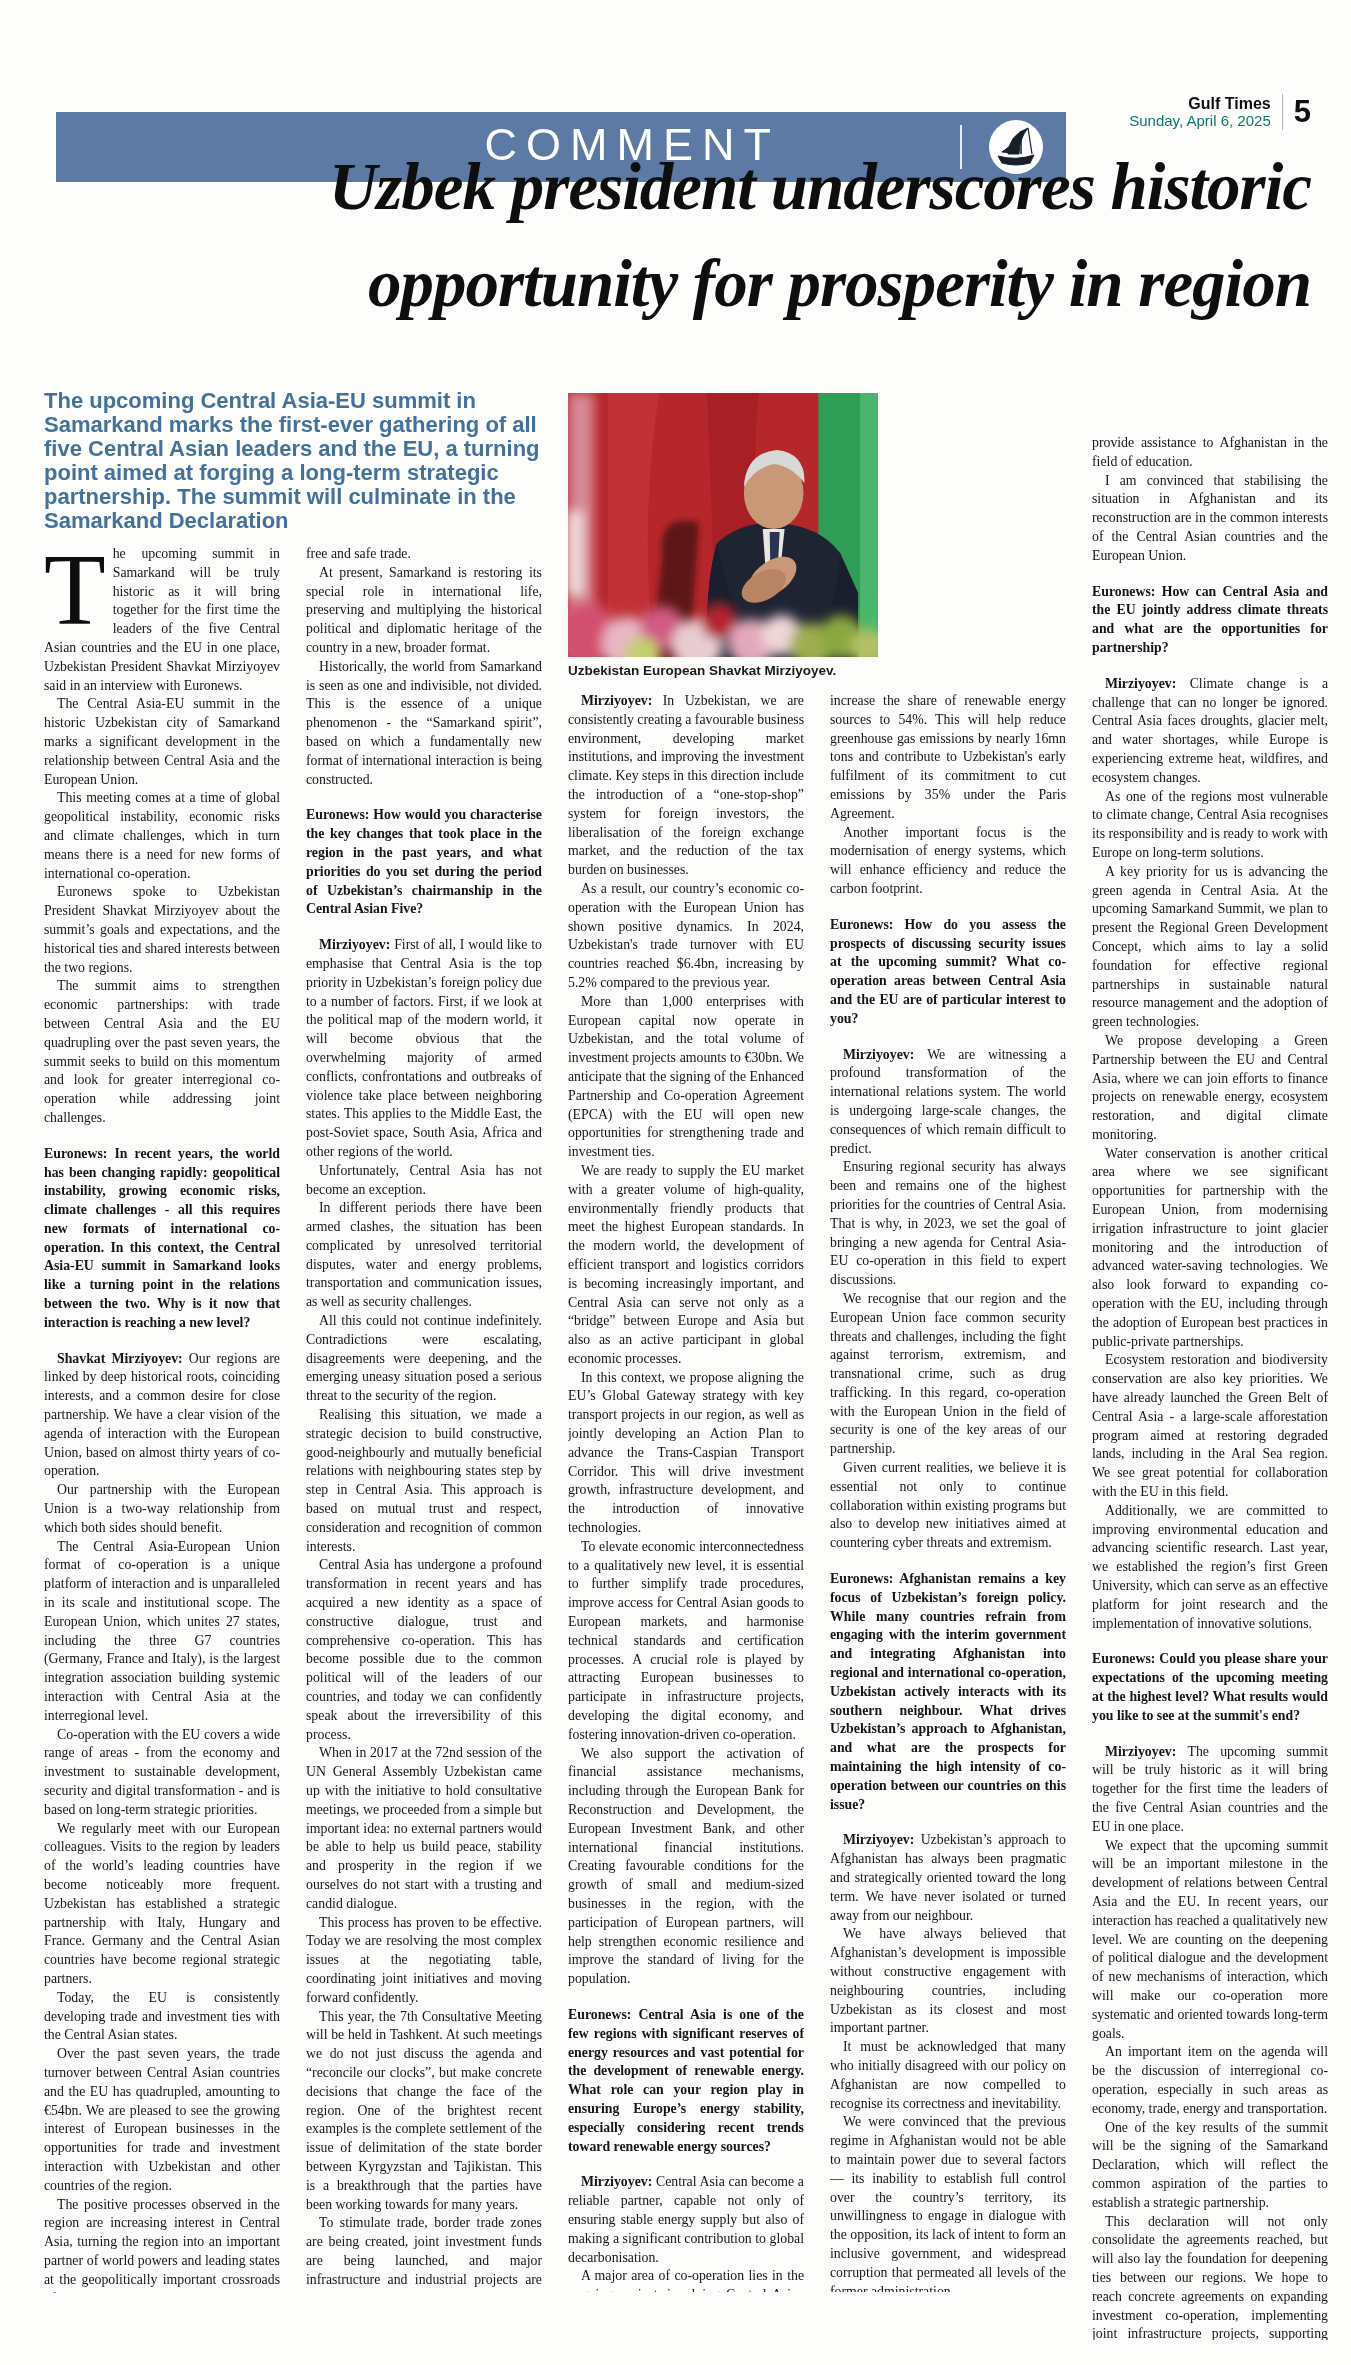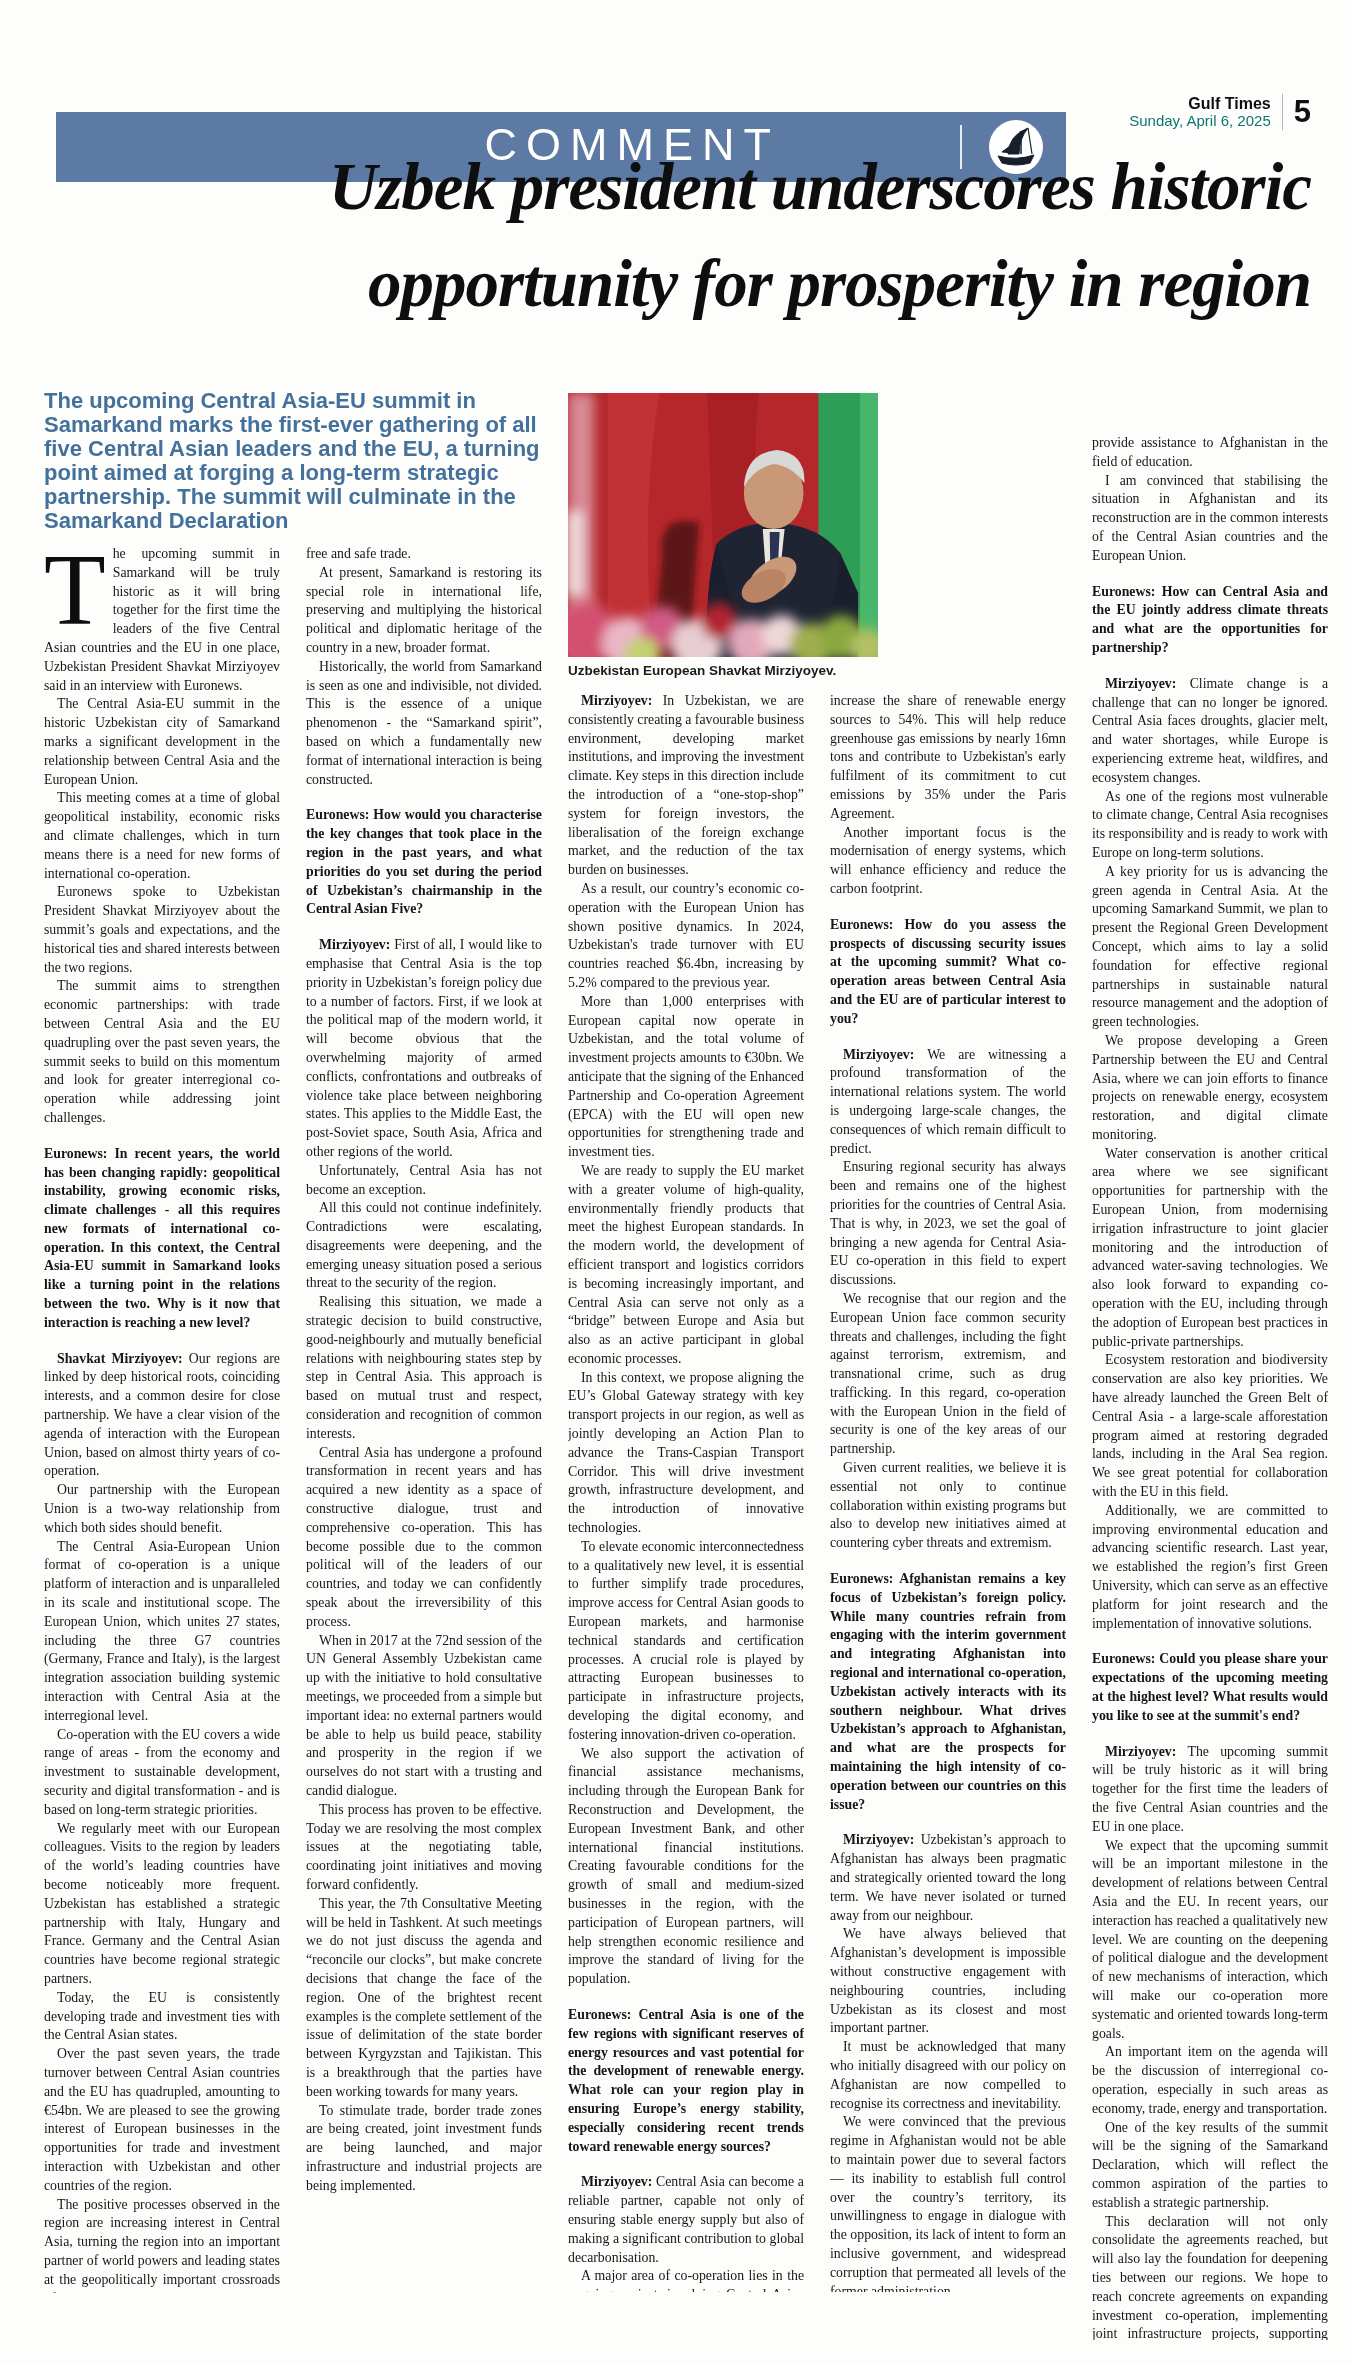--- a/index.html
+++ b/index.html
@@ -157,20 +157,21 @@
       <p class="body">Over the past seven years, the trade turnover between Central Asian countries and the EU has quadrupled, amounting to €54bn. We are pleased to see the growing interest of European businesses in the opportunities for trade and investment interaction with Uzbekistan and other countries of the region.</p>
       <p class="body">The positive processes observed in the region are increasing interest in Central Asia, turning the region into an important partner of world powers and leading states at the geopolitically important crossroads of the main routes between East and West, North and South. This is reflected in the “CA Plus” formats, which allow maintaining an open dialogue, creating favorable conditions for mutually beneficial co-operation of all stakeholders.</p>
     </div>
   <div id="col-2" class="col">
       <p class="cont">free and safe trade.</p>
       <p class="body">At present, Samarkand is restoring its special role in international life, preserving and multiplying the historical political and diplomatic heritage of the country in a new, broader format.</p>
       <p class="body">Historically, the world from Samarkand is seen as one and indivisible, not divided. This is the essence of a unique phenomenon - the “Samarkand spirit”, based on which a fundamentally new format of international interaction is being constructed.</p>
       <p class="q">Euronews: How would you characterise the key changes that took place in the region in the past years, and what priorities do you set during the period of Uzbekistan’s chairmanship in the Central Asian Five?</p>
       <p class="body"><b class="lead">Mirziyoyev: </b>First of all, I would like to emphasise that Central Asia is the top priority in Uzbekistan’s foreign policy due to a number of factors. First, if we look at the political map of the modern world, it will become obvious that the overwhelming majority of armed conflicts, confrontations and outbreaks of violence take place between neighboring states. This applies to the Middle East, the post-Soviet space, South Asia, Africa and other regions of the world.</p>
       <p class="body">Unfortunately, Central Asia has not become an exception.</p>
+      <p class="body">In different periods there have been armed clashes, the situation has been complicated by unresolved territorial disputes, water and energy problems, transportation and communication issues, as well as security challenges.</p>
       <p class="body">All this could not continue indefinitely. Contradictions were escalating, disagreements were deepening, and the emerging uneasy situation posed a serious threat to the security of the region.</p>
       <p class="body">Realising this situation, we made a strategic decision to build constructive, good-neighbourly and mutually beneficial relations with neighbouring states step by step in Central Asia. This approach is based on mutual trust and respect, consideration and recognition of common interests.</p>
       <p class="body">Central Asia has undergone a profound transformation in recent years and has acquired a new identity as a space of constructive dialogue, trust and comprehensive co-operation. This has become possible due to the common political will of the leaders of our countries, and today we can confidently speak about the irreversibility of this process.</p>
       <p class="body">When in 2017 at the 72nd session of the UN General Assembly Uzbekistan came up with the initiative to hold consultative meetings, we proceeded from a simple but important idea: no external partners would be able to help us build peace, stability and prosperity in the region if we ourselves do not start with a trusting and candid dialogue.</p>
       <p class="body">This process has proven to be effective. Today we are resolving the most complex issues at the negotiating table, coordinating joint initiatives and moving forward confidently.</p>
       <p class="body">This year, the 7th Consultative Meeting will be held in Tashkent. At such meetings we do not just discuss the agenda and “reconcile our clocks”, but make concrete decisions that change the face of the region. One of the brightest recent examples is the complete settlement of the issue of delimitation of the state border between Kyrgyzstan and Tajikistan. This is a breakthrough that the parties have been working towards for many years.</p>
       <p class="body">To stimulate trade, border trade zones are being created, joint investment funds are being launched, and major infrastructure and industrial projects are being implemented.</p>
     </div>
   <div id="col-3" class="col">
       <p class="body"><b class="lead">Mirziyoyev: </b>In Uzbekistan, we are consistently creating a favourable business environment, developing market institutions, and improving the investment climate. Key steps in this direction include the introduction of a “one-stop-shop” system for foreign investors, the liberalisation of the foreign exchange market, and the reduction of the tax burden on businesses.</p>

